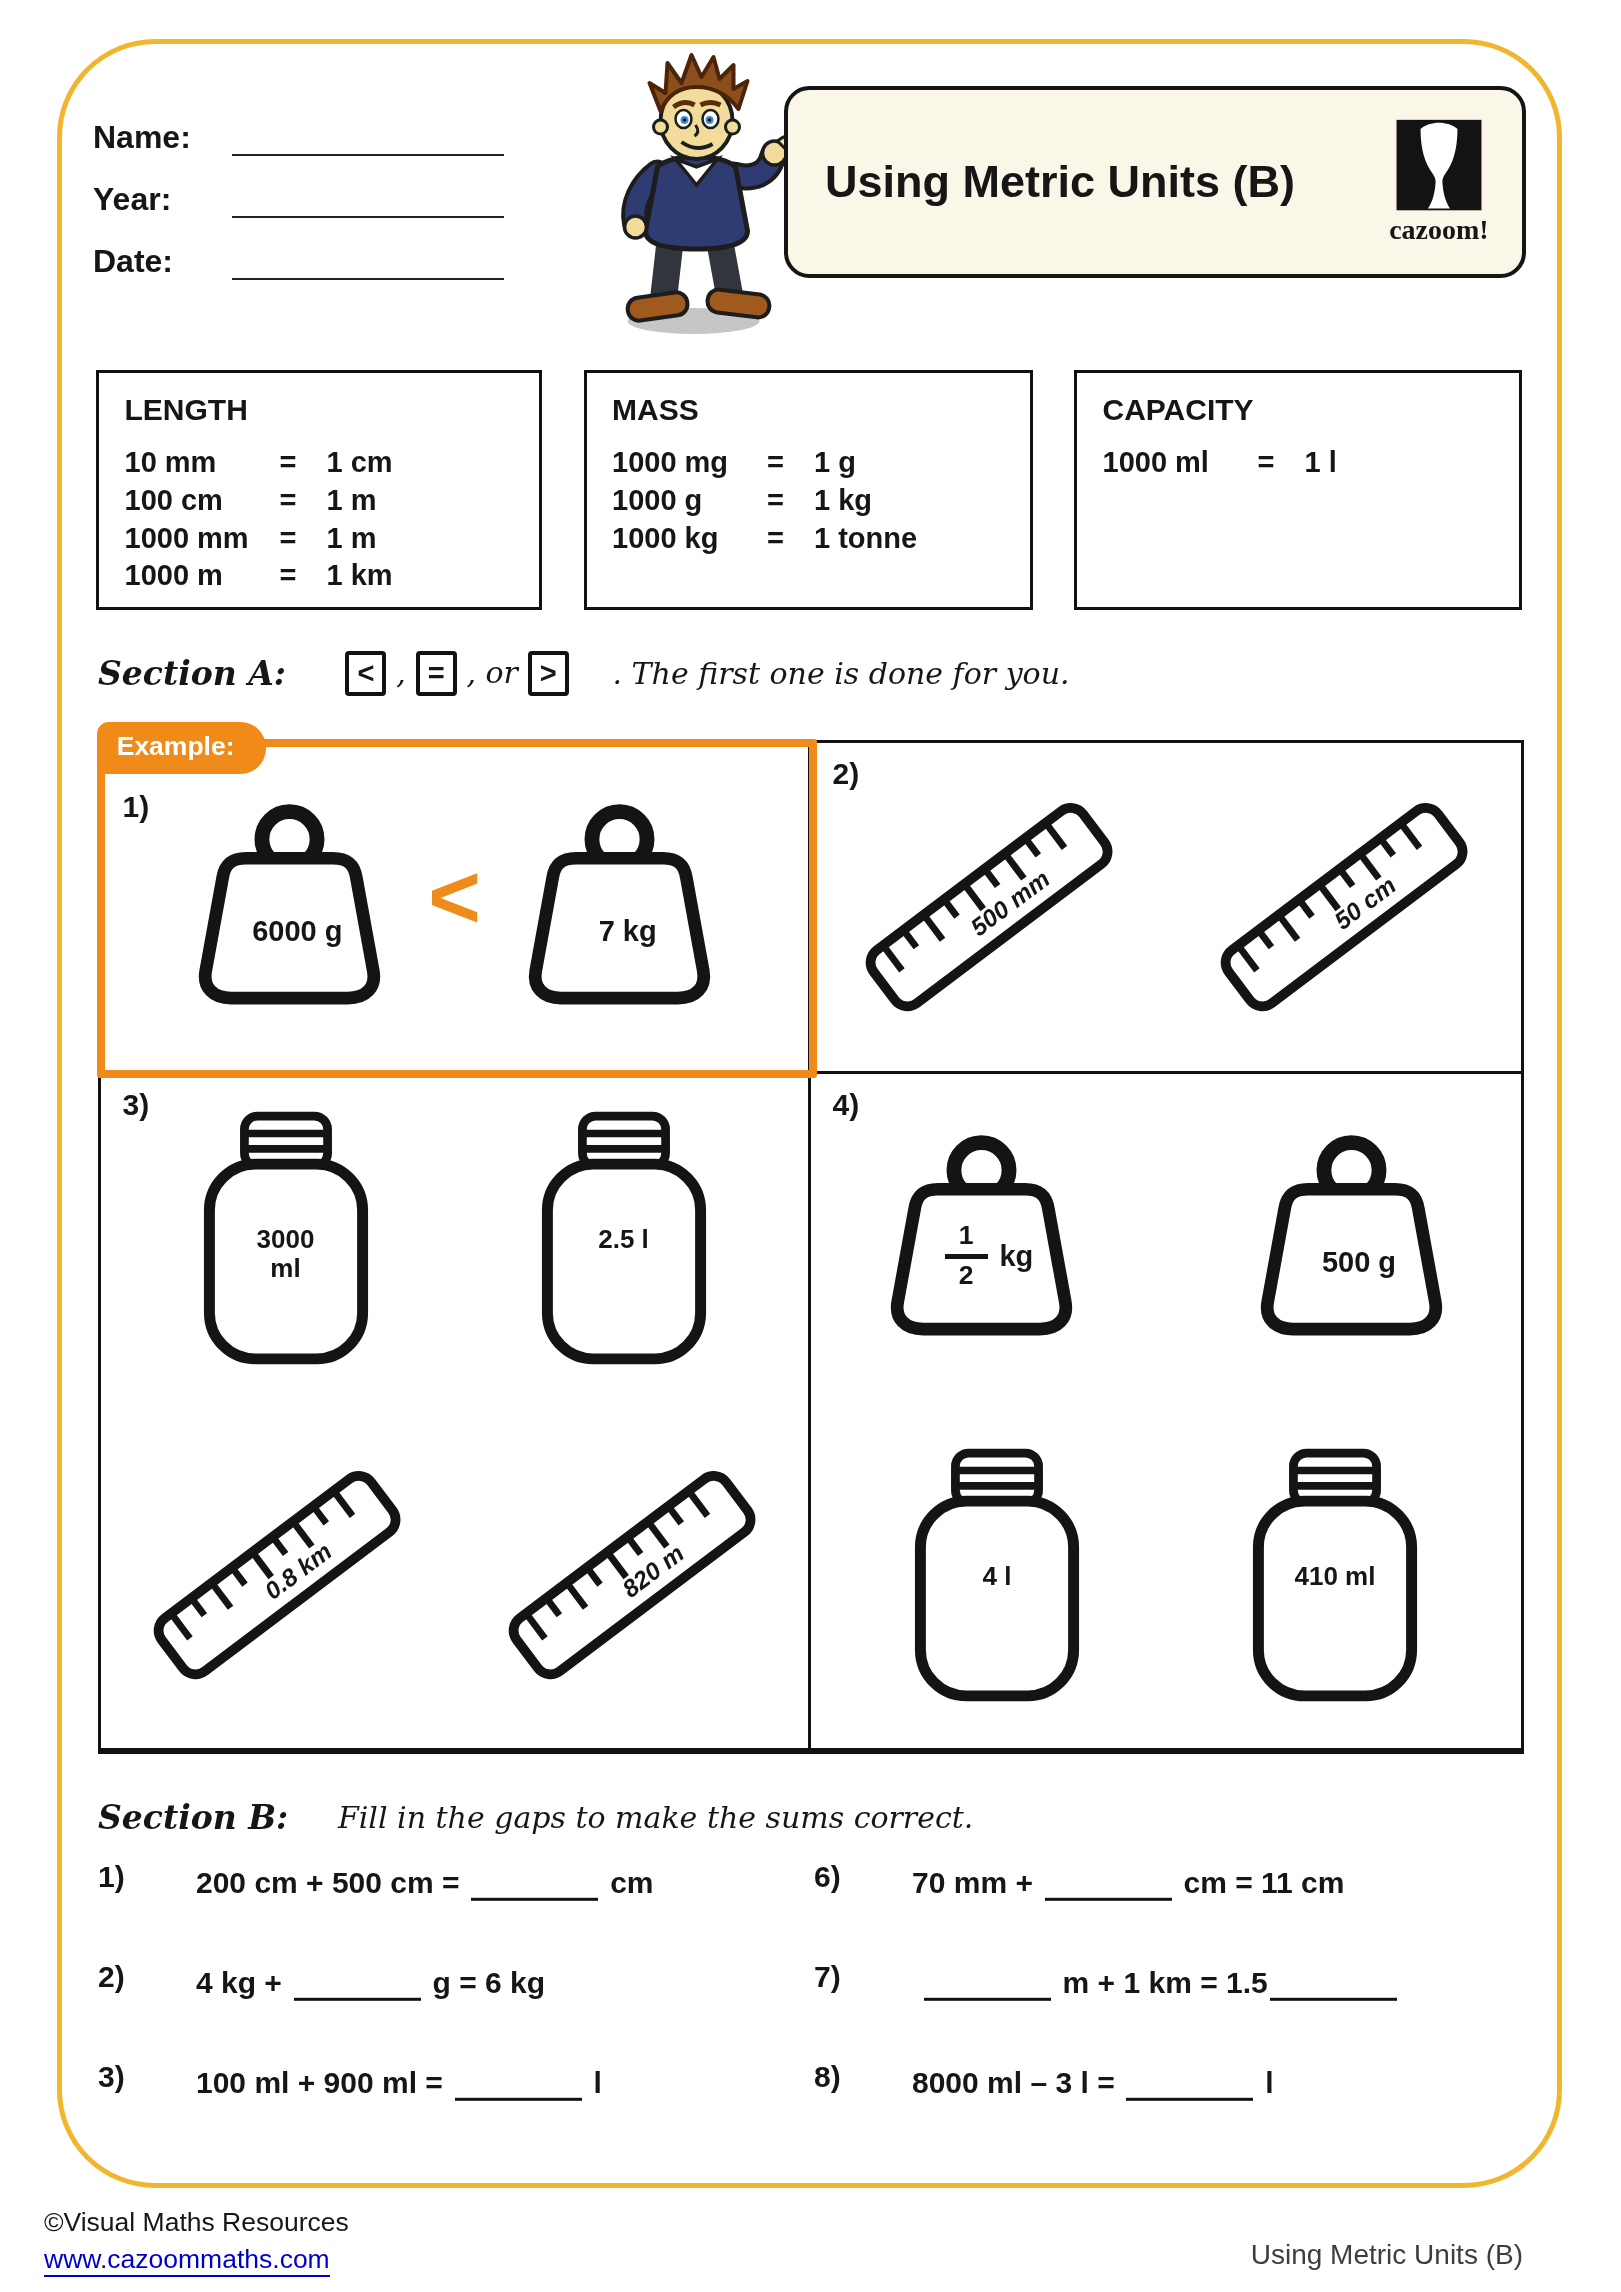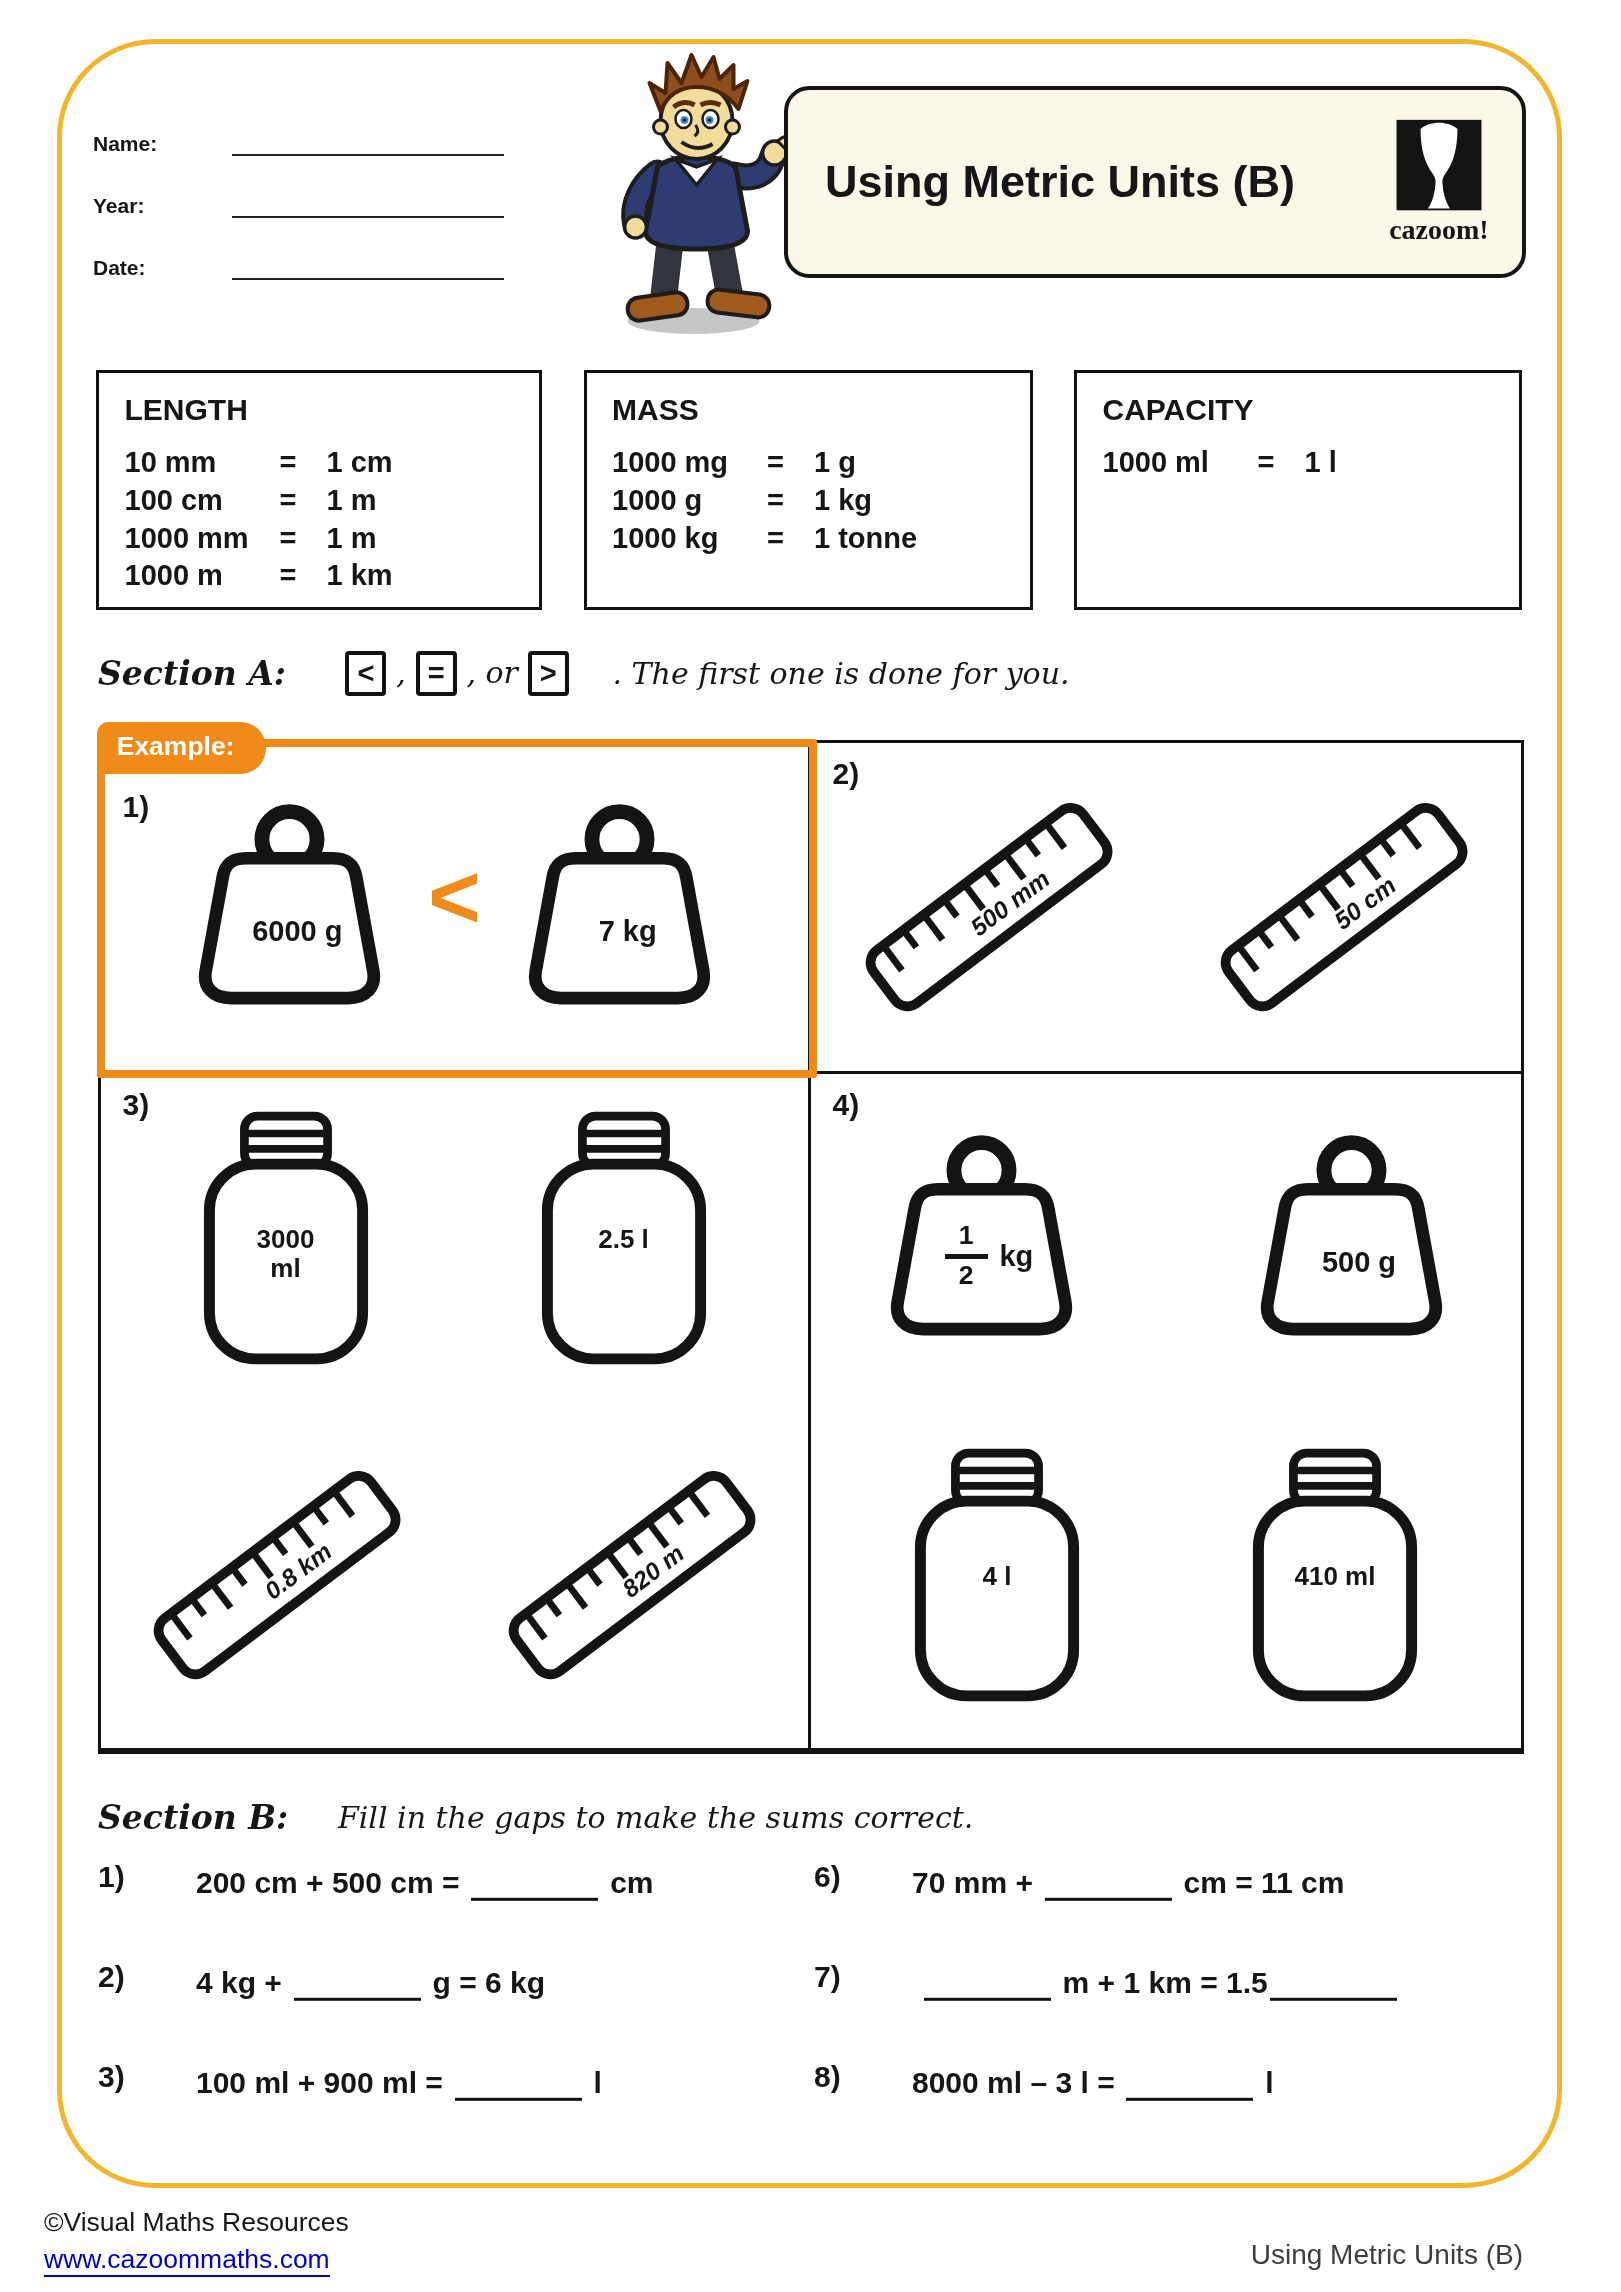--- a/index.html
+++ b/index.html
@@ -6,21 +6,21 @@
     --orange:#F08A19; --yellow:#F2B62E; --ink:#161616; --cream:#FAF6E8; --link:#0000CC;
   }
   *{margin:0;padding:0;box-sizing:border-box;}
   body{background:#fff;font-family:"Liberation Sans",sans-serif;color:var(--ink);}
   .sheet{position:relative;width:1621px;height:2293px;background:#fff;overflow:hidden;}
   .frame{position:absolute;left:57px;top:39px;width:1505px;height:2149px;border:5.9px solid var(--yellow);border-radius:98px;}
 
   
   .fields{position:absolute;left:93px;top:94px;}
   .field-row{display:flex;align-items:flex-end;height:62px;}
-  .field-label{font-weight:700;font-size:21px;width:139px;}
+  .field-label{font-weight:700;font-size:32px;width:139px;}
   .field-line{width:272px;height:39px;border-bottom:2.9px solid #222;}
 
   
   .mascot{position:absolute;left:570px;top:49px;width:253px;height:290px;}
   .mascot svg{width:100%;height:100%;}
 
   
   .title-box{position:absolute;left:784px;top:86px;width:742px;height:192px;background:var(--cream);
     border:4.9px solid #151515;border-radius:25.5px;display:flex;align-items:center;}
   .title-text{margin-left:37px;font-size:45px;font-weight:700;flex:1;}

